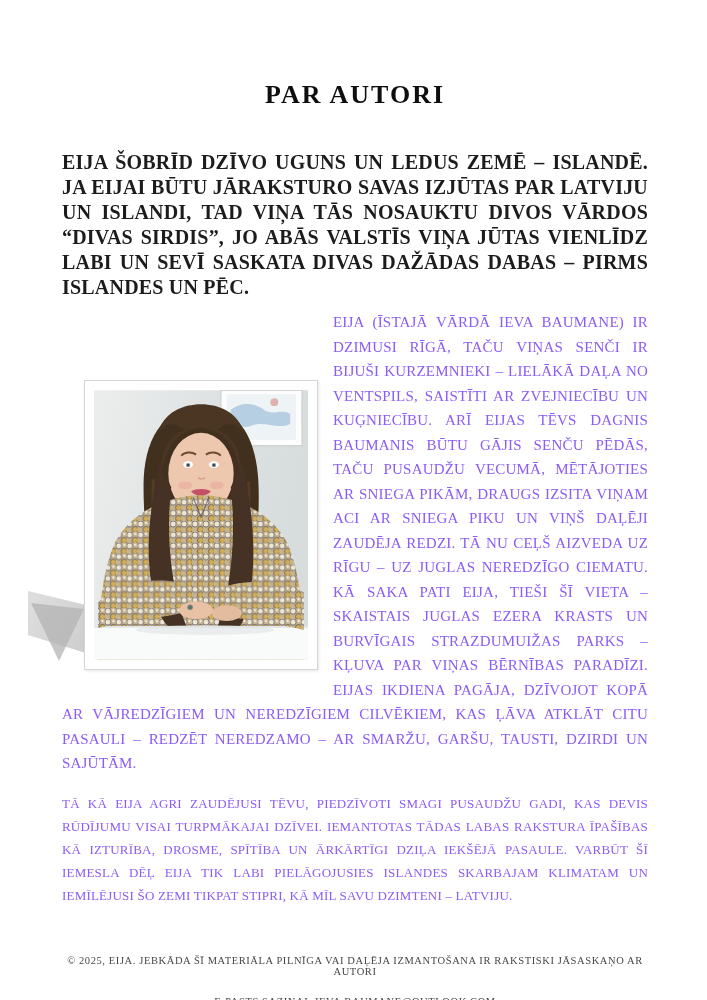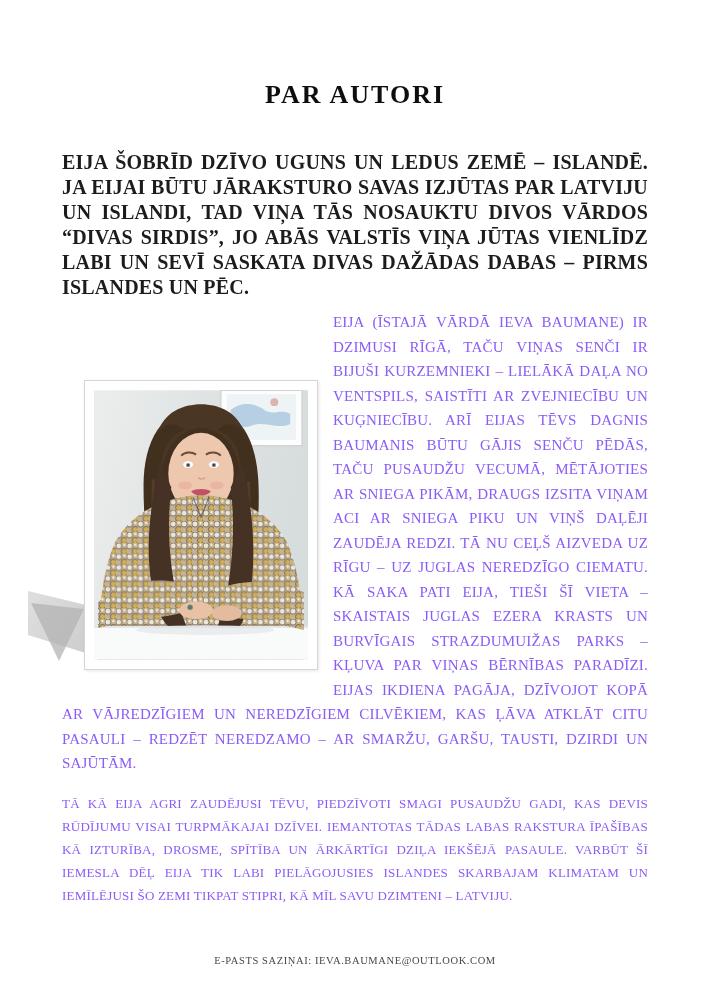--- a/index.html
+++ b/index.html
@@ -167,16 +167,17 @@
           </g>
         </svg>
       </div>
     </div>
     <span>EIJA (ĪSTAJĀ VĀRDĀ IEVA BAUMANE) IR DZIMUSI RĪGĀ, TAČU VIŅAS SENČI IR BIJUŠI KURZEMNIEKI – LIELĀKĀ DAĻA NO VENTSPILS, SAISTĪTI AR ZVEJNIECĪBU UN KUĢNIECĪBU. ARĪ EIJAS TĒVS DAGNIS BAUMANIS BŪTU GĀJIS SENČU PĒDĀS, TAČU PUSAUDŽU VECUMĀ, MĒTĀJOTIES AR SNIEGA PIKĀM, DRAUGS IZSITA VIŅAM ACI AR SNIEGA PIKU UN VIŅŠ DAĻĒJI ZAUDĒJA REDZI. TĀ NU CEĻŠ AIZVEDA UZ RĪGU – UZ JUGLAS NEREDZĪGO CIEMATU. KĀ SAKA PATI EIJA, TIEŠI ŠĪ VIETA – SKAISTAIS JUGLAS EZERA KRASTS UN BURVĪGAIS STRAZDUMUIŽAS PARKS – KĻUVA PAR VIŅAS BĒRNĪBAS PARADĪZI. EIJAS IKDIENA PAGĀJA, DZĪVOJOT KOPĀ AR VĀJREDZĪGIEM UN NEREDZĪGIEM CILVĒKIEM, KAS ĻĀVA ATKLĀT CITU PASAULI – REDZĒT NEREDZAMO – AR SMARŽU, GARŠU, TAUSTI, DZIRDI UN SAJŪTĀM.</span>
   </div>
 
   <p class="para para-closing">TĀ KĀ EIJA AGRI ZAUDĒJUSI TĒVU, PIEDZĪVOTI SMAGI PUSAUDŽU GADI, KAS DEVIS RŪDĪJUMU VISAI TURPMĀKAJAI DZĪVEI. IEMANTOTAS TĀDAS LABAS RAKSTURA ĪPAŠĪBAS KĀ IZTURĪBA, DROSME, SPĪTĪBA UN ĀRKĀRTĪGI DZIĻA IEKŠĒJĀ PASAULE. VARBŪT ŠĪ IEMESLA DĒĻ EIJA TIK LABI PIELĀGOJUSIES ISLANDES SKARBAJAM KLIMATAM UN IEMĪLĒJUSI ŠO ZEMI TIKPAT STIPRI, KĀ MĪL SAVU DZIMTENI – LATVIJU.</p>
 
   <div class="footer">
+    <p class="footer-line">© 2025, EIJA. JEBKĀDA ŠĪ MATERIĀLA PILNĪGA VAI DAĻĒJA IZMANTOŠANA IR RAKSTISKI JĀSASKAŅO AR AUTORI</p>
     <p class="footer-line">E-PASTS SAZIŅAI: IEVA.BAUMANE@OUTLOOK.COM</p>
   </div>
 
 </div>
 
 </body></html>

